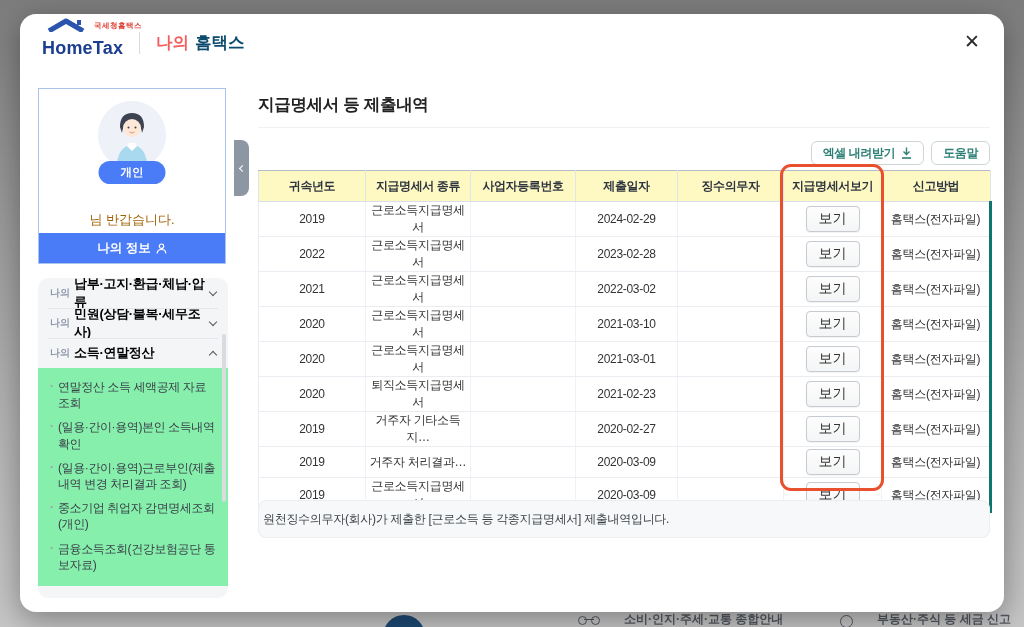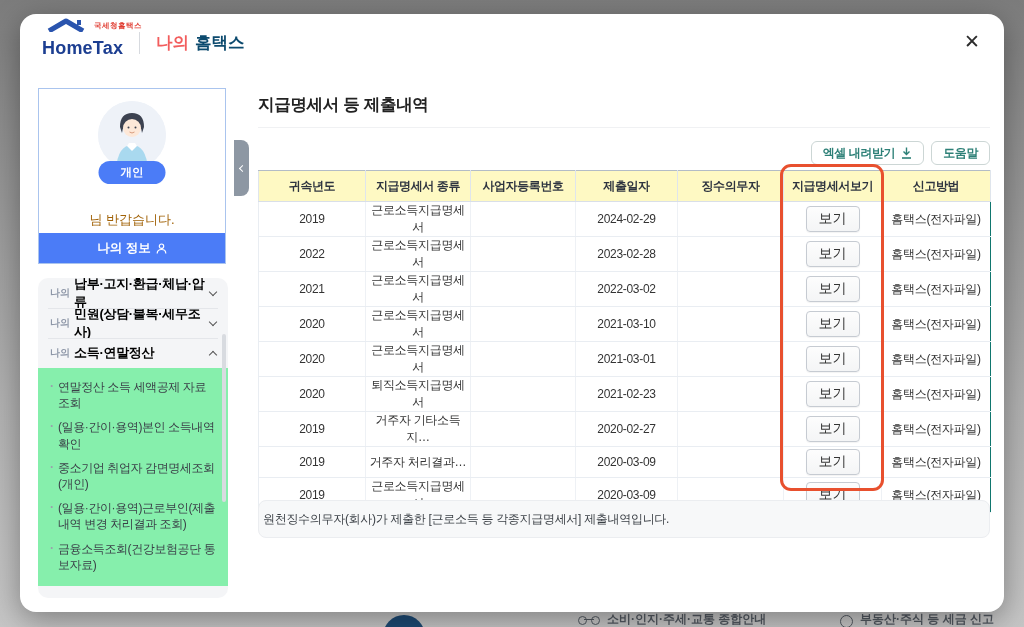--- a/index.html
+++ b/index.html
@@ -12,21 +12,21 @@
   *{margin:0;padding:0;box-sizing:border-box;}
   html,body{width:1024px;height:627px;overflow:hidden;}
   body{
     font-family:"Liberation Sans","DejaVu Sans",sans-serif;
     background:linear-gradient(180deg,#7c7c7c 0%,#8d8d8d 20%,#b2b2b2 65%,#c6c6c6 100%);
     position:relative;color:#333;
   }
   
   .backdrop-bottom{position:absolute;left:0;top:612px;width:1024px;height:15px;}
   .bd-circle{position:absolute;left:383px;top:3px;width:42px;height:42px;border-radius:50%;background:#1d4a74;}
-  .bd-item{position:absolute;top:0;height:15px;display:flex;align-items:center;gap:7px;color:#474e57;font-size:12px;font-weight:700;opacity:.9;}
+  .bd-item{position:absolute;top:0;height:15px;display:flex;align-items:center;gap:24px;color:#474e57;font-size:12px;font-weight:700;opacity:.9;}
   .bd-item-1{left:578px;}
   .bd-item-2{left:840px;}
   .chain-icon{display:inline-block;width:22px;height:7px;position:relative;}
   .chain-icon::before,.chain-icon::after{content:"";position:absolute;top:0;width:7px;height:7px;border:1.5px solid #474e57;border-radius:50%;}
   .chain-icon::before{left:0;}
   .chain-icon::after{right:0;}
   .chain-icon i{position:absolute;left:6px;right:6px;top:3px;border-top:1.5px solid #474e57;}
   .coin-icon{display:inline-block;width:13px;height:13px;border:1.5px solid #474e57;border-radius:50%;position:relative;top:2px;}
   
   .modal{
@@ -72,21 +72,21 @@
   .title-divider{position:absolute;left:238px;top:113px;width:732px;border-top:1px solid #f0f1f3;}
   .toolbar{position:absolute;left:238px;top:127px;width:732px;display:flex;justify-content:flex-end;gap:7px;}
   .tool-btn{display:flex;align-items:center;gap:6px;height:24px;padding:0 11px;background:#fff;border:1px solid #ccd6d5;border-radius:6px;color:var(--teal);font-size:12px;font-weight:700;cursor:pointer;font-family:inherit;letter-spacing:-.4px;}
   
   .data-table{position:absolute;left:238px;top:156px;width:732px;border-collapse:collapse;table-layout:fixed;}
   .data-table th{height:31px;background:#fef9c3;font-size:12px;font-weight:800;color:#2e3440;border-top:1px solid #b3bcc6;border-bottom:1px solid #d9dfe8;border-right:1px solid #dfe5ec;letter-spacing:-.4px;}
   .data-table th:first-child{border-left:1px solid #dfe5ec;}
   .data-table th:last-child{border-right:1px solid #dfe5ec;}
   .data-table td{height:31px;background:#fff;font-size:12px;color:#333;text-align:center;border-bottom:1px solid #e9edf2;border-right:1px solid #eef1f5;letter-spacing:-.3px;}
   .data-table td:first-child{border-left:1px solid #e9edf2;}
-  .data-table td:last-child{border-right:1px solid #0f766e;}
+  .data-table td:last-child{border-right:3px solid #0f766e;}
   .view-btn{padding:3px 12px;font-size:14px;color:#333;background:linear-gradient(#fdfdfd,#f4f5f6);border:1px solid #c6cbd2;border-radius:4px;cursor:pointer;font-family:inherit;box-shadow:0 1px 1px rgba(0,0,0,.05);}
   
   .col-highlight{position:absolute;left:760px;top:150px;width:104px;height:327px;border:3px solid var(--highlight-red);border-radius:11px;pointer-events:none;}
   
   .note-box{position:absolute;left:238px;top:486px;width:732px;height:38px;background:#f7f8f9;border:1px solid #ebedf0;border-radius:8px;display:flex;align-items:center;padding:0 4px;font-size:12px;color:#3a3f45;letter-spacing:-.3px;}
 </style>
 </head>
 <body>
 
 <div class="backdrop-bottom">
@@ -165,22 +165,22 @@
         <span class="chev"></span>
       </div>
       <div class="menu-section">
         <span class="menu-prefix">나의</span>
         <span class="menu-label">소득·연말정산</span>
         <span class="chev up"></span>
       </div>
       <div class="submenu">
         <div class="submenu-item"><span class="submenu-text">연말정산 소득 세액공제 자료 조회</span></div>
         <div class="submenu-item"><span class="submenu-text">(일용·간이·용역)본인 소득내역 확인</span></div>
+        <div class="submenu-item"><span class="submenu-text">(일용·간이·용역)근로부인(제출내역 변경 처리결과 조회)</span></div>
         <div class="submenu-item"><span class="submenu-text">중소기업 취업자 감면명세조회(개인)</span></div>
-        <div class="submenu-item"><span class="submenu-text">(일용·간이·용역)근로부인(제출내역 변경 처리결과 조회)</span></div>
         <div class="submenu-item"><span class="submenu-text">금융소득조회(건강보험공단 통보자료)</span></div>
       </div>
     </div>
 
   <div class="content-title">지급명세서 등 제출내역</div>
   <div class="title-divider"></div>
 
   <div class="toolbar">
     <button class="tool-btn">
       <span>엑셀 내려받기</span>

